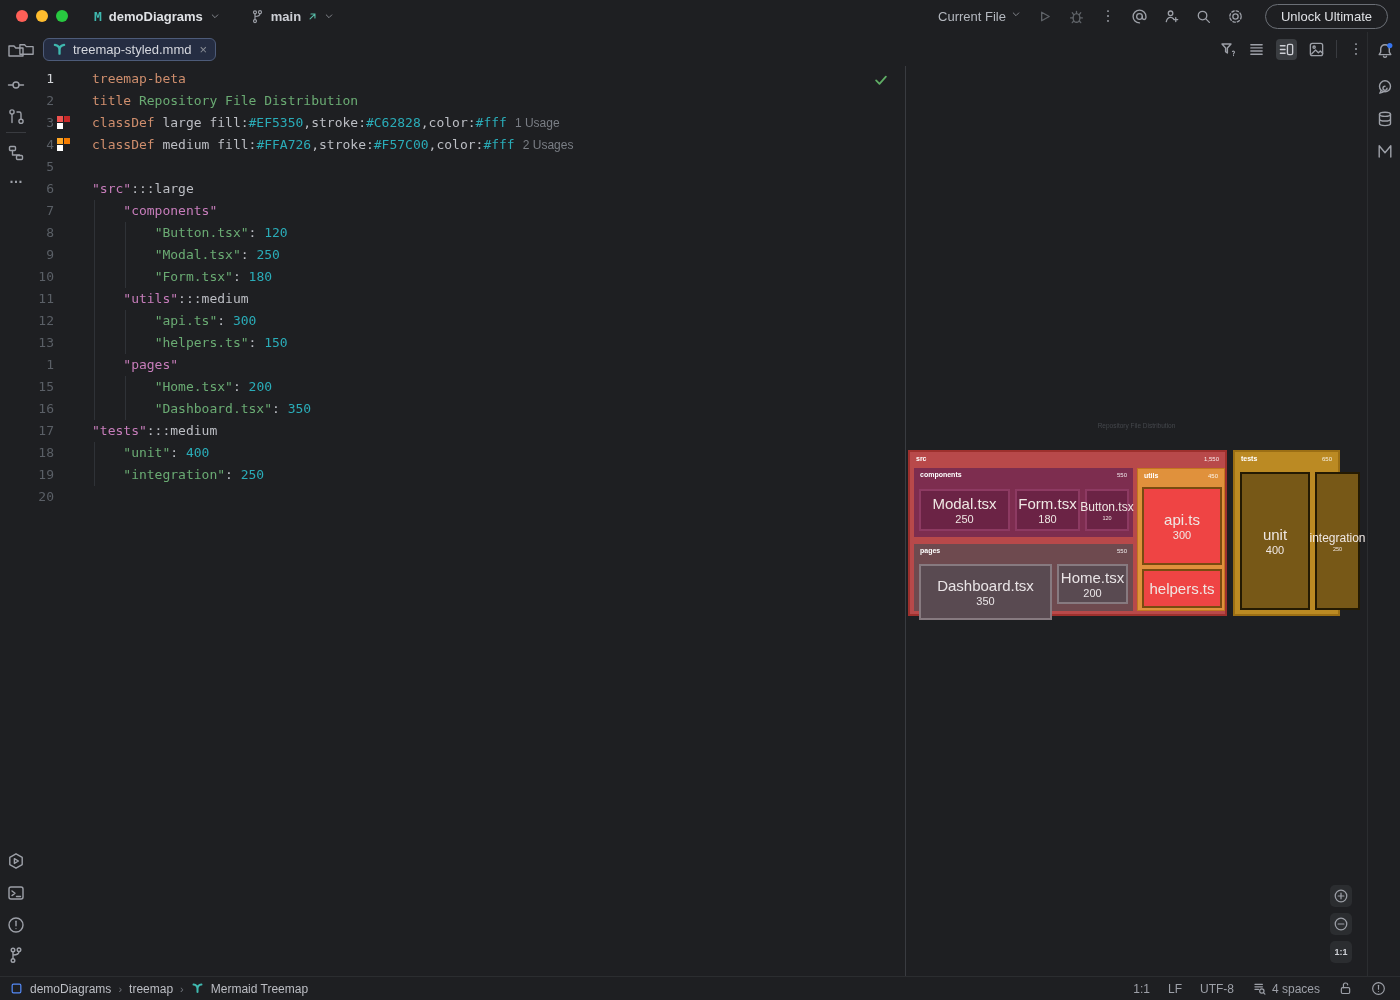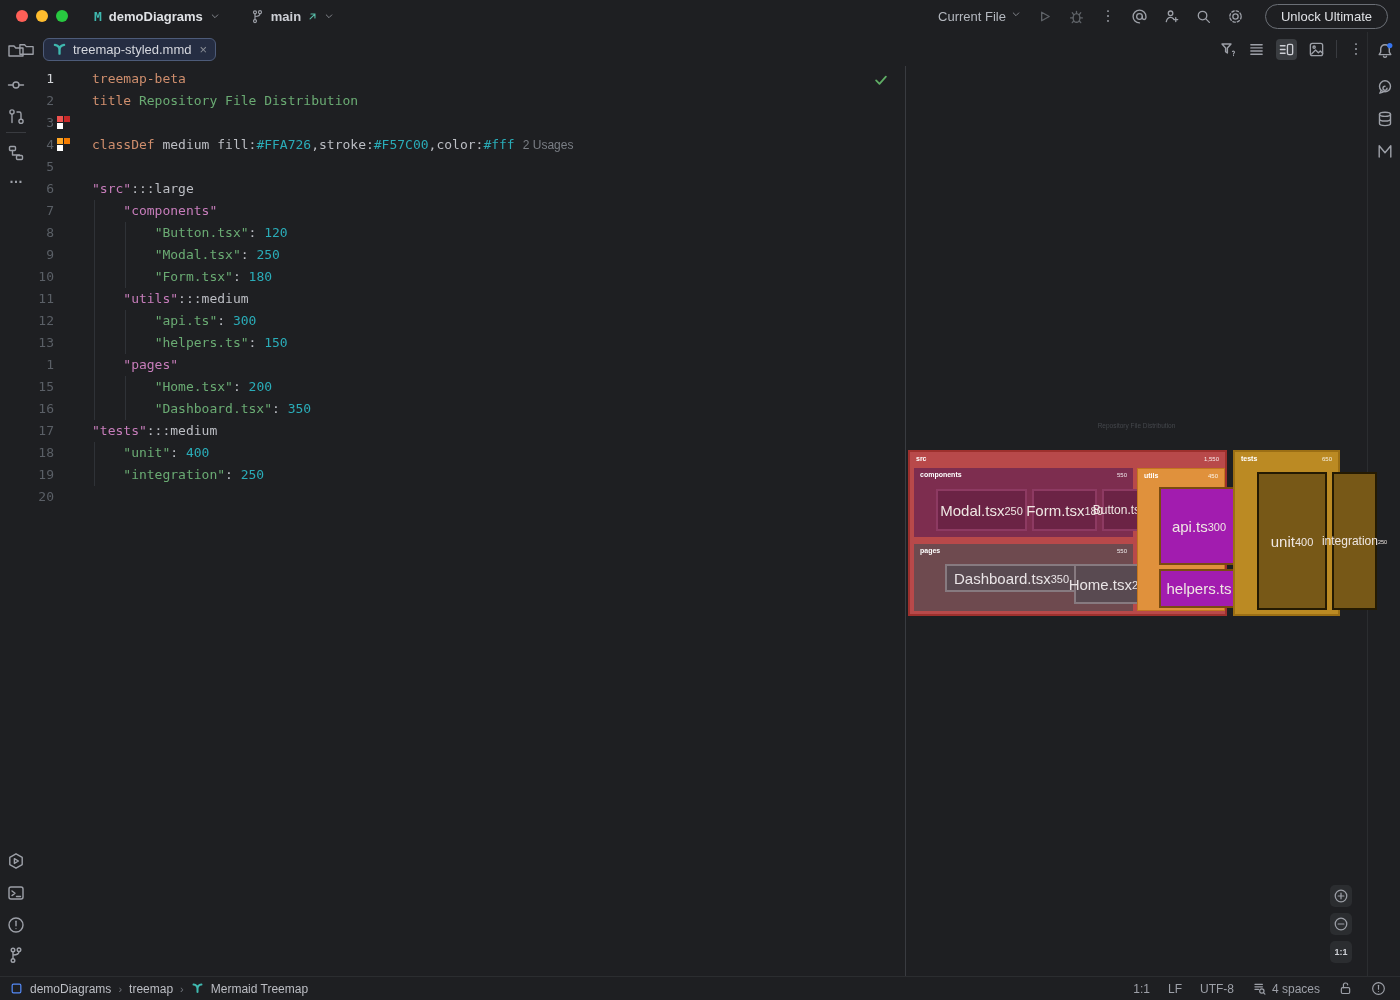--- a/index.html
+++ b/index.html
@@ -48,26 +48,26 @@
   .tm-root{position:absolute;left:2px;top:384px;width:453px;height:166px;}
   .tm-root *{box-sizing:border-box;}
   .grp{position:absolute;}
   .band-n{position:absolute;left:6px;top:3px;font-size:7px;font-weight:700;color:#fff;}
   .band-v{position:absolute;right:6px;top:4px;font-size:6px;color:rgba(255,255,255,.88);}
   .g-src{left:0;top:0;width:319px;height:166px;background:#b8494a;border:2px solid #9e302d;}
   .g-comp{left:4px;top:16px;width:219px;height:69px;background:#7d2d4f;}
   .g-pages{left:4px;top:92px;width:219px;height:67px;background:#6e4a4f;}
   .g-utils{left:227px;top:16px;width:88px;height:143px;background:#e0913c;border:1px solid #c2761f;}
   .g-tests{left:325px;top:0;width:107px;height:166px;background:#bb8a23;border:2px solid #9c6f14;}
-  .cell{position:absolute;display:flex;flex-direction:row;align-items:center;justify-content:center;color:#efe7e3;text-align:center;margin-left:17px;}
+  .cell{position:absolute;display:flex;flex-direction:column;align-items:center;justify-content:center;color:#efe7e3;text-align:center;}
   .cn{font-size:15px;} .cv{font-size:11px;margin-top:1px;}
   .cell.small .cn{font-size:12px;} .cell.small .cv{font-size:5.5px;}
   .g-comp .cell{background:#6b2345;border:2px solid #8d3a62;}
   .g-pages .cell{background:#594a51;border:2px solid #877a80;color:#e9e4e6;}
-  .g-utils .cell{background:#a21caf;border:2px solid #7a4b10;}
+  .g-utils .cell{background:#ef4444;border:2px solid #7a4b10;}
   .g-tests .cell{background:#775817;border:2px solid #241a02;}
   .pv-btn{position:absolute;width:22px;height:22px;border-radius:5px;background:#2b2d30;display:flex;align-items:center;justify-content:center;color:#ced0d6;font-size:9px;font-weight:700;}
   
   .statusbar{position:absolute;bottom:0;left:0;right:0;height:24px;border-top:1px solid #2b2d30;display:flex;align-items:center;padding:0 14px 0 10px;box-sizing:border-box;font-size:12px;color:#9da0a8;gap:7px;background:#1e1f22;}
   .crumb{color:#bcbec4;} .csep{color:#6f737a;font-size:11px;}
   .sb-right{margin-left:auto;display:flex;align-items:center;gap:18px;}
   .sb-item{display:flex;align-items:center;gap:5px;}
 </style>
 </head>
 <body>
@@ -255,20 +255,21 @@
         </div>
         <div class="row">
           <span class="gutter">
             <span class="n">3</span>
             <span class="chips">
               <i class="chip" style="background: rgb(239, 83, 80);"></i>
               <i class="chip" style="background: rgb(198, 40, 40);"></i>
               <i class="chip" style="background: rgb(255, 255, 255);"></i>
             </span>
           </span>
+          <span class="code"><span class="s-kw">classDef </span><span class="s-pl">large fill:</span><span class="s-num">#EF5350</span><span class="s-pl">,stroke:</span><span class="s-num">#C62828</span><span class="s-pl">,color:</span><span class="s-num">#fff</span><span class="s-hint">1 Usage</span></span>
         </div>
         <div class="row">
           <span class="gutter">
             <span class="n">4</span>
             <span class="chips">
               <i class="chip" style="background: rgb(255, 167, 38);"></i>
               <i class="chip" style="background: rgb(245, 124, 0);"></i>
               <i class="chip" style="background: rgb(255, 255, 255);"></i>
             </span>
           </span>
@@ -404,21 +405,21 @@
           </div>
           <div class="cell small" style="left:171px;top:21px;width:44px;height:42px">
             <div class="cn">Button.tsx</div>
             <div class="cv">120</div>
           </div>
         </div>
 
         <div class="grp g-pages">
           <span class="band-n">pages</span>
           <span class="band-v">550</span>
-          <div class="cell" style="left:14px;top:20px;width:133px;height:28px">
+          <div class="cell" style="left:5px;top:20px;width:133px;height:56px">
             <div class="cn">Dashboard.tsx</div>
             <div class="cv">350</div>
           </div>
           <div class="cell" style="left:143px;top:20px;width:71px;height:40px">
             <div class="cn">Home.tsx</div>
             <div class="cv">200</div>
           </div>
         </div>
 
         <div class="grp g-utils">

